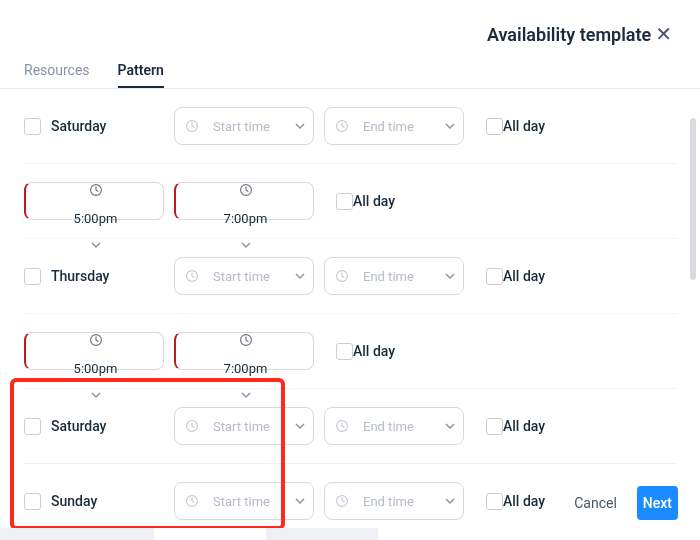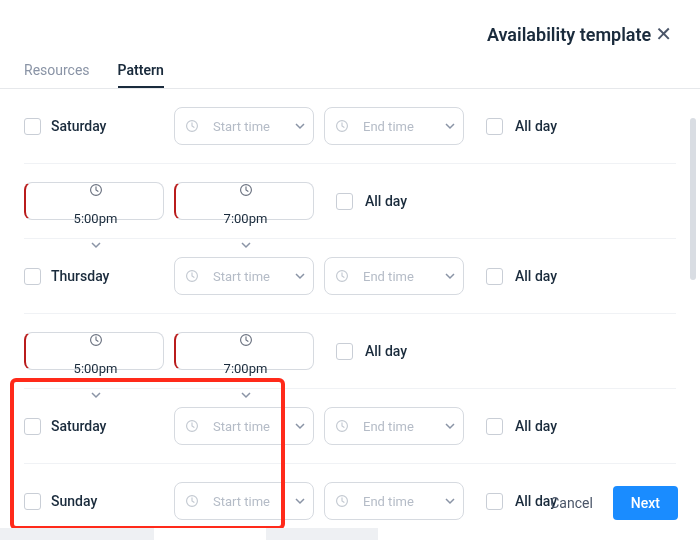--- a/index.html
+++ b/index.html
@@ -17,28 +17,28 @@
   .checkbox.checked { background: #0f7ef0; border-color: #0f7ef0; }
   .checkbox.checked svg { display: block; }
   .checkbox svg { display: none; width: 11px; height: 11px; }
   .day-label { font-size: 14px; color: #1a2b3c; font-weight: 500; }
   .time-input { width: 140px; height: 38px; border: 1px solid #d6dae0; border-radius: 8px; display: flex; align-items: center; padding: 0 8px 0 10px; gap: 14px; cursor: pointer; background:#fff; }
   .time-input.filled { border-left: 2px solid #b91c1c; flex-direction: column; }
   .clock-icon { width: 14px; height: 14px; flex-shrink: 0; }
   .time-text { flex: 1; font-size: 13px; color: #1a2b3c; }
   .time-text.placeholder { color: #b5bcc7; }
   .chev { width: 10px; height: 10px; flex-shrink:0; }
-  .allday { display: flex; align-items: center; gap: 12px; margin-left: 12px; }
+  .allday { display: flex; align-items: center; gap: 0; margin-left: 12px; }
   .allday-label { font-size: 14px; color: #1a2b3c; font-weight: 500; }
   .repeat-section { padding: 16px 24px 0 24px; position: relative; }
   .highlight-box { position: absolute; border: 4px solid #ff2a1a; border-radius: 6px; pointer-events: none; left: 10px; top: 378px; width: 275px; height: 152px; }
   .scrollhint { position:absolute; right:4px; top:118px; width:6px; height:162px; background:#d9dde3; border-radius:3px; }
   .footer { position: absolute; bottom: 20px; right: 22px; display: flex; gap: 14px; align-items: center; }
   .btn-cancel { background: none; border: none; color: #4a5568; font-size: 14px; cursor: pointer; padding: 8px 6px; }
-  .btn-next { background: #1a8cff; color: #fff; border: none; border-radius: 4px; padding: 9px 18px; font-size: 14px; cursor: pointer; font-weight: 500; }
+  .btn-next { background: #1a8cff; color: #fff; border: none; border-radius: 4px; padding: 9px 6px; font-size: 14px; cursor: pointer; font-weight: 500; }
   .bgstrip { position:absolute; bottom:0; left:0; right:0; height:12px; background:linear-gradient(90deg,#eef0f3 0 22%,#fff 22% 38%,#eef0f3 38% 54%,#fff 54% 100%);}
 </style>
 </head>
 <body>
 
 <div class="modal-header">
   <div class="modal-title">Availability template</div>
   <button class="close-btn">
     <span>✕</span>
   </button>

